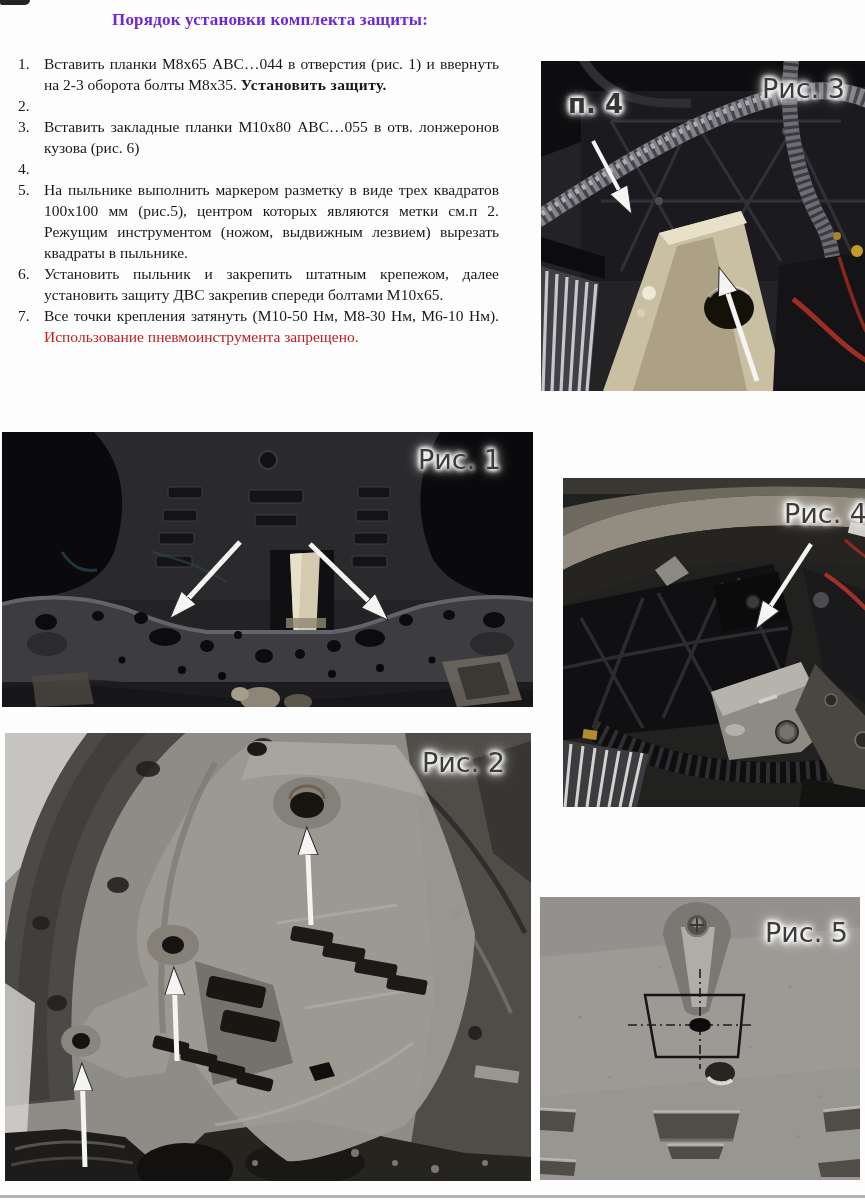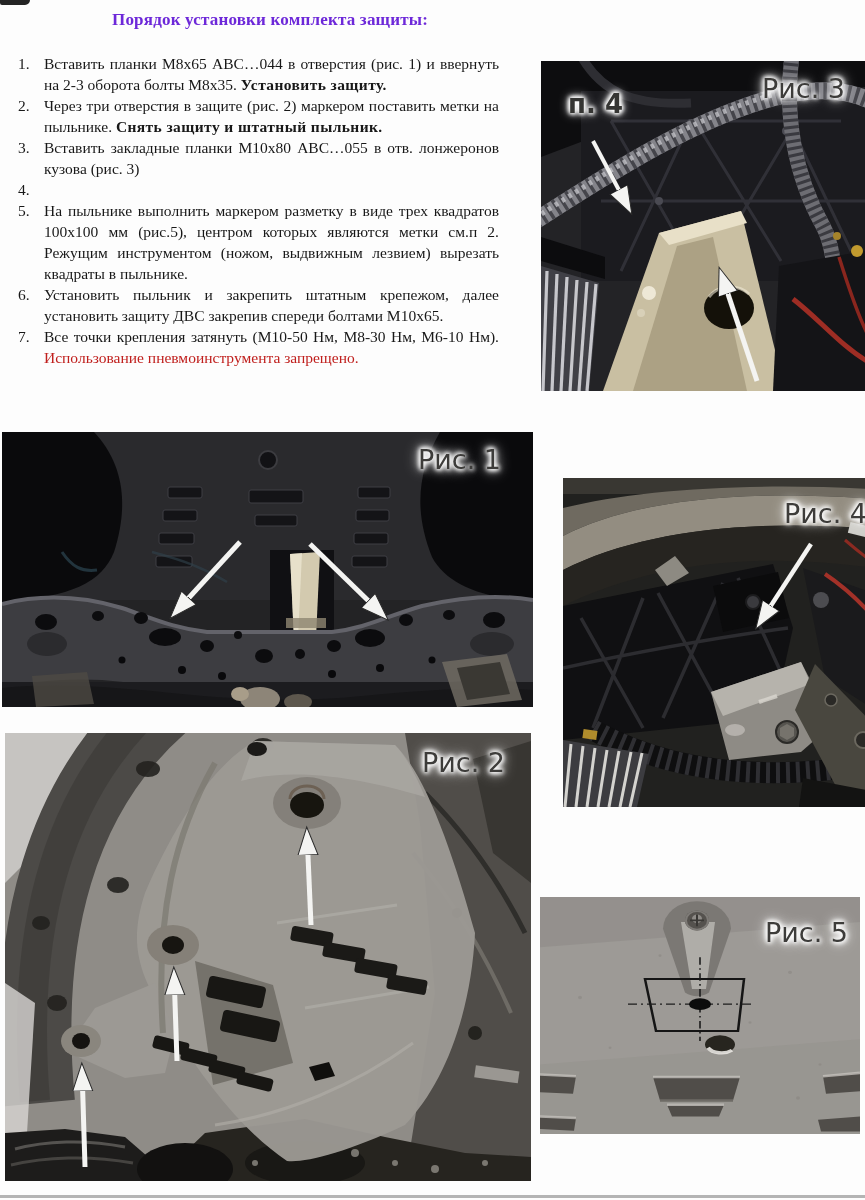--- a/index.html
+++ b/index.html
@@ -30,41 +30,40 @@
     font-size:26px;color:#353533;white-space:nowrap;
     text-shadow:0 0 4px #fff,0 0 7px #fff,0 0 12px #fff,1px 1px 5px #fff,-1px -1px 5px #fff;
   }
   .corner-smudge{position:absolute;top:0;left:0;width:30px;height:5px;background:#242424;border-radius:0 0 5px 2px;}
   .bottom-rule{position:absolute;top:1195px;left:0;width:865px;height:3px;background:#b4b4b4;}
   
   #fig3{left:541px;top:61px;width:324px;height:330px;}
   #fig1{left:2px;top:432px;width:531px;height:275px;}
   #fig4{left:541px;top:478px;width:324px;height:329px;margin-left:22px;}
   #fig2{left:5px;top:733px;width:526px;height:448px;}
-  #fig5{left:540px;top:897px;width:320px;height:237px;}
+  #fig5{left:540px;top:897px;width:320px;height:283px;}
 </style>
 </head>
 <body>
 
 <div class="corner-smudge"></div>
 
 <h1 class="title">Порядок установки комплекта защиты:</h1>
 
 <div class="steps" id="steps">
     <div class="step">
       <span class="num">1.</span>
       <span class="body"><span>Вставить планки М8х65  АВС…044 в отверстия (рис. 1) и ввернуть на 2-3 оборота болты М8х35. </span><span class="seg-b">Установить защиту.</span></span>
     </div>
     <div class="step">
       <span class="num">2.</span>
-      <span class="body"><span>Через три отверстия в защите (рис. 2) маркером поставить метки на пыльнике.  </span><span class="seg-b">Снять защиту и штатный пыльник.</span></span>
     </div>
     <div class="step">
       <span class="num">3.</span>
-      <span class="body"><span>Вставить закладные планки М10х80  АВС…055 в отв. лонжеронов  кузова (рис. 3)</span></span>
+      <span class="body"><span>Вставить закладные планки М10х80  АВС…055 в отв. лонжеронов  кузова (рис. 6)</span></span>
     </div>
     <div class="step">
       <span class="num">4.</span>
     </div>
     <div class="step">
       <span class="num">5.</span>
       <span class="body"><span>На пыльнике выполнить  маркером разметку в виде трех квадратов 100х100 мм (рис.5), центром которых являются метки см.п 2. Режущим инструментом (ножом, выдвижным лезвием) вырезать квадраты в пыльнике.</span></span>
     </div>
     <div class="step">
       <span class="num">6.</span>

